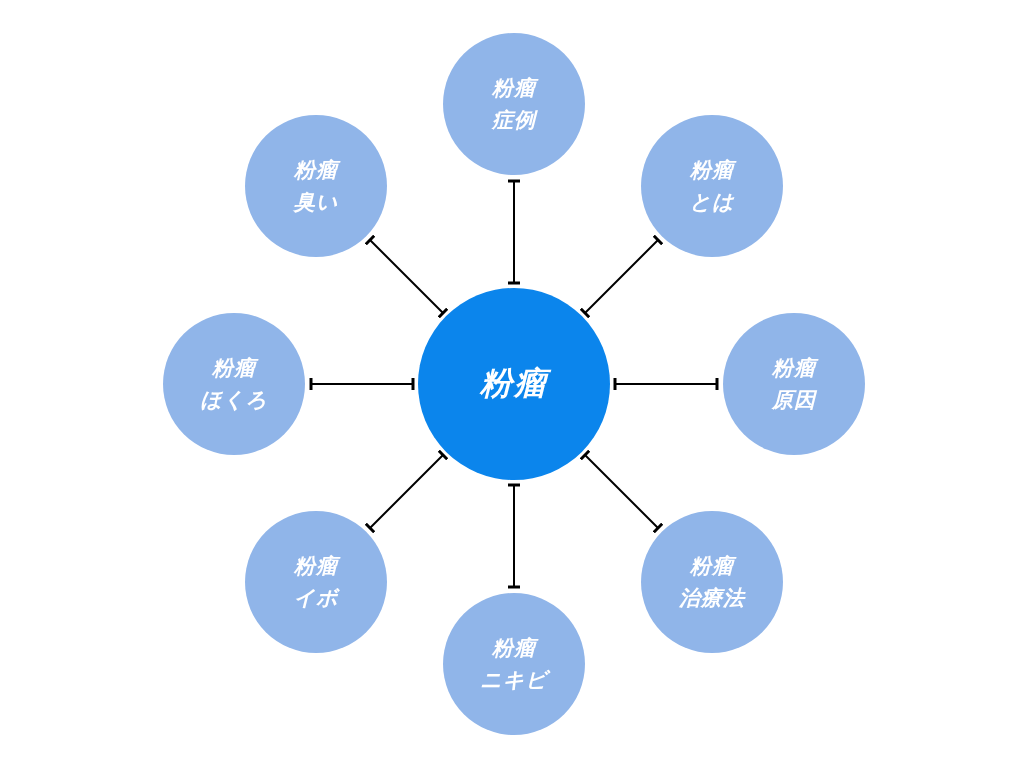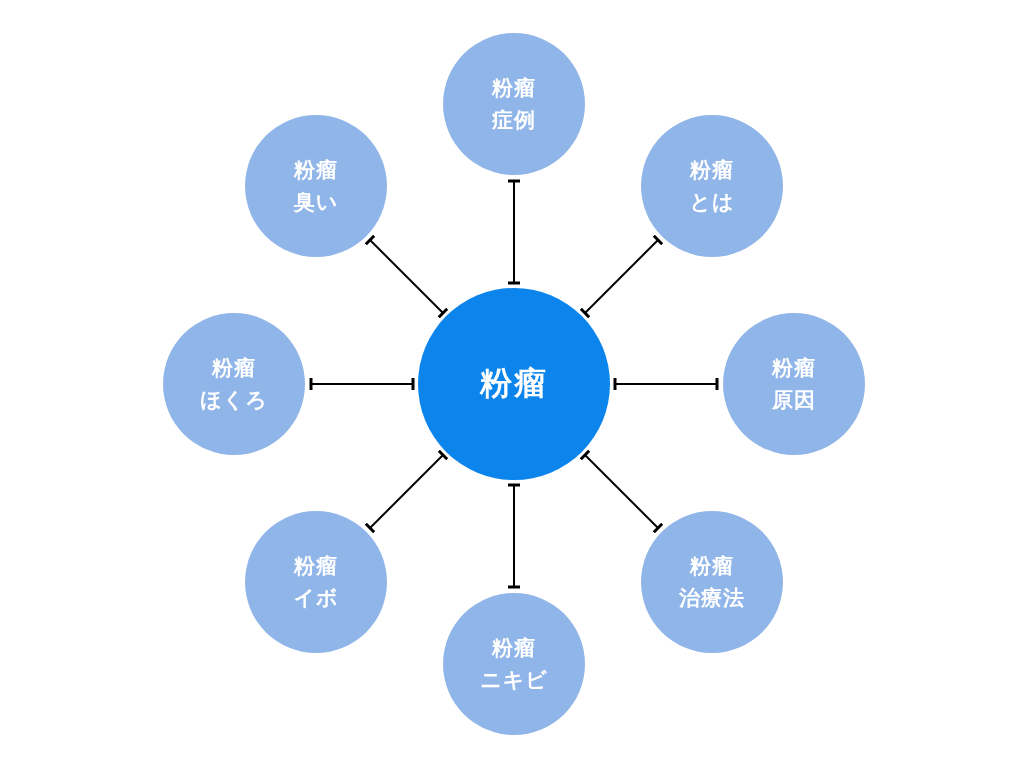--- a/index.html
+++ b/index.html
@@ -34,20 +34,21 @@
   .node{
     position:absolute;
     border-radius:50%;
     display:flex;
     flex-direction:column;
     align-items:center;
     justify-content:center;
     text-align:center;
     color:var(--node-text-color);
     font-weight:700;
+    font-style:italic;
   }
   .node.satellite{
     width:142px;height:142px;
     background:var(--satellite-fill);
     font-size:21px;
     line-height:32px;
     letter-spacing:1px;
   }
   .node.center{
     width:192px;height:192px;

